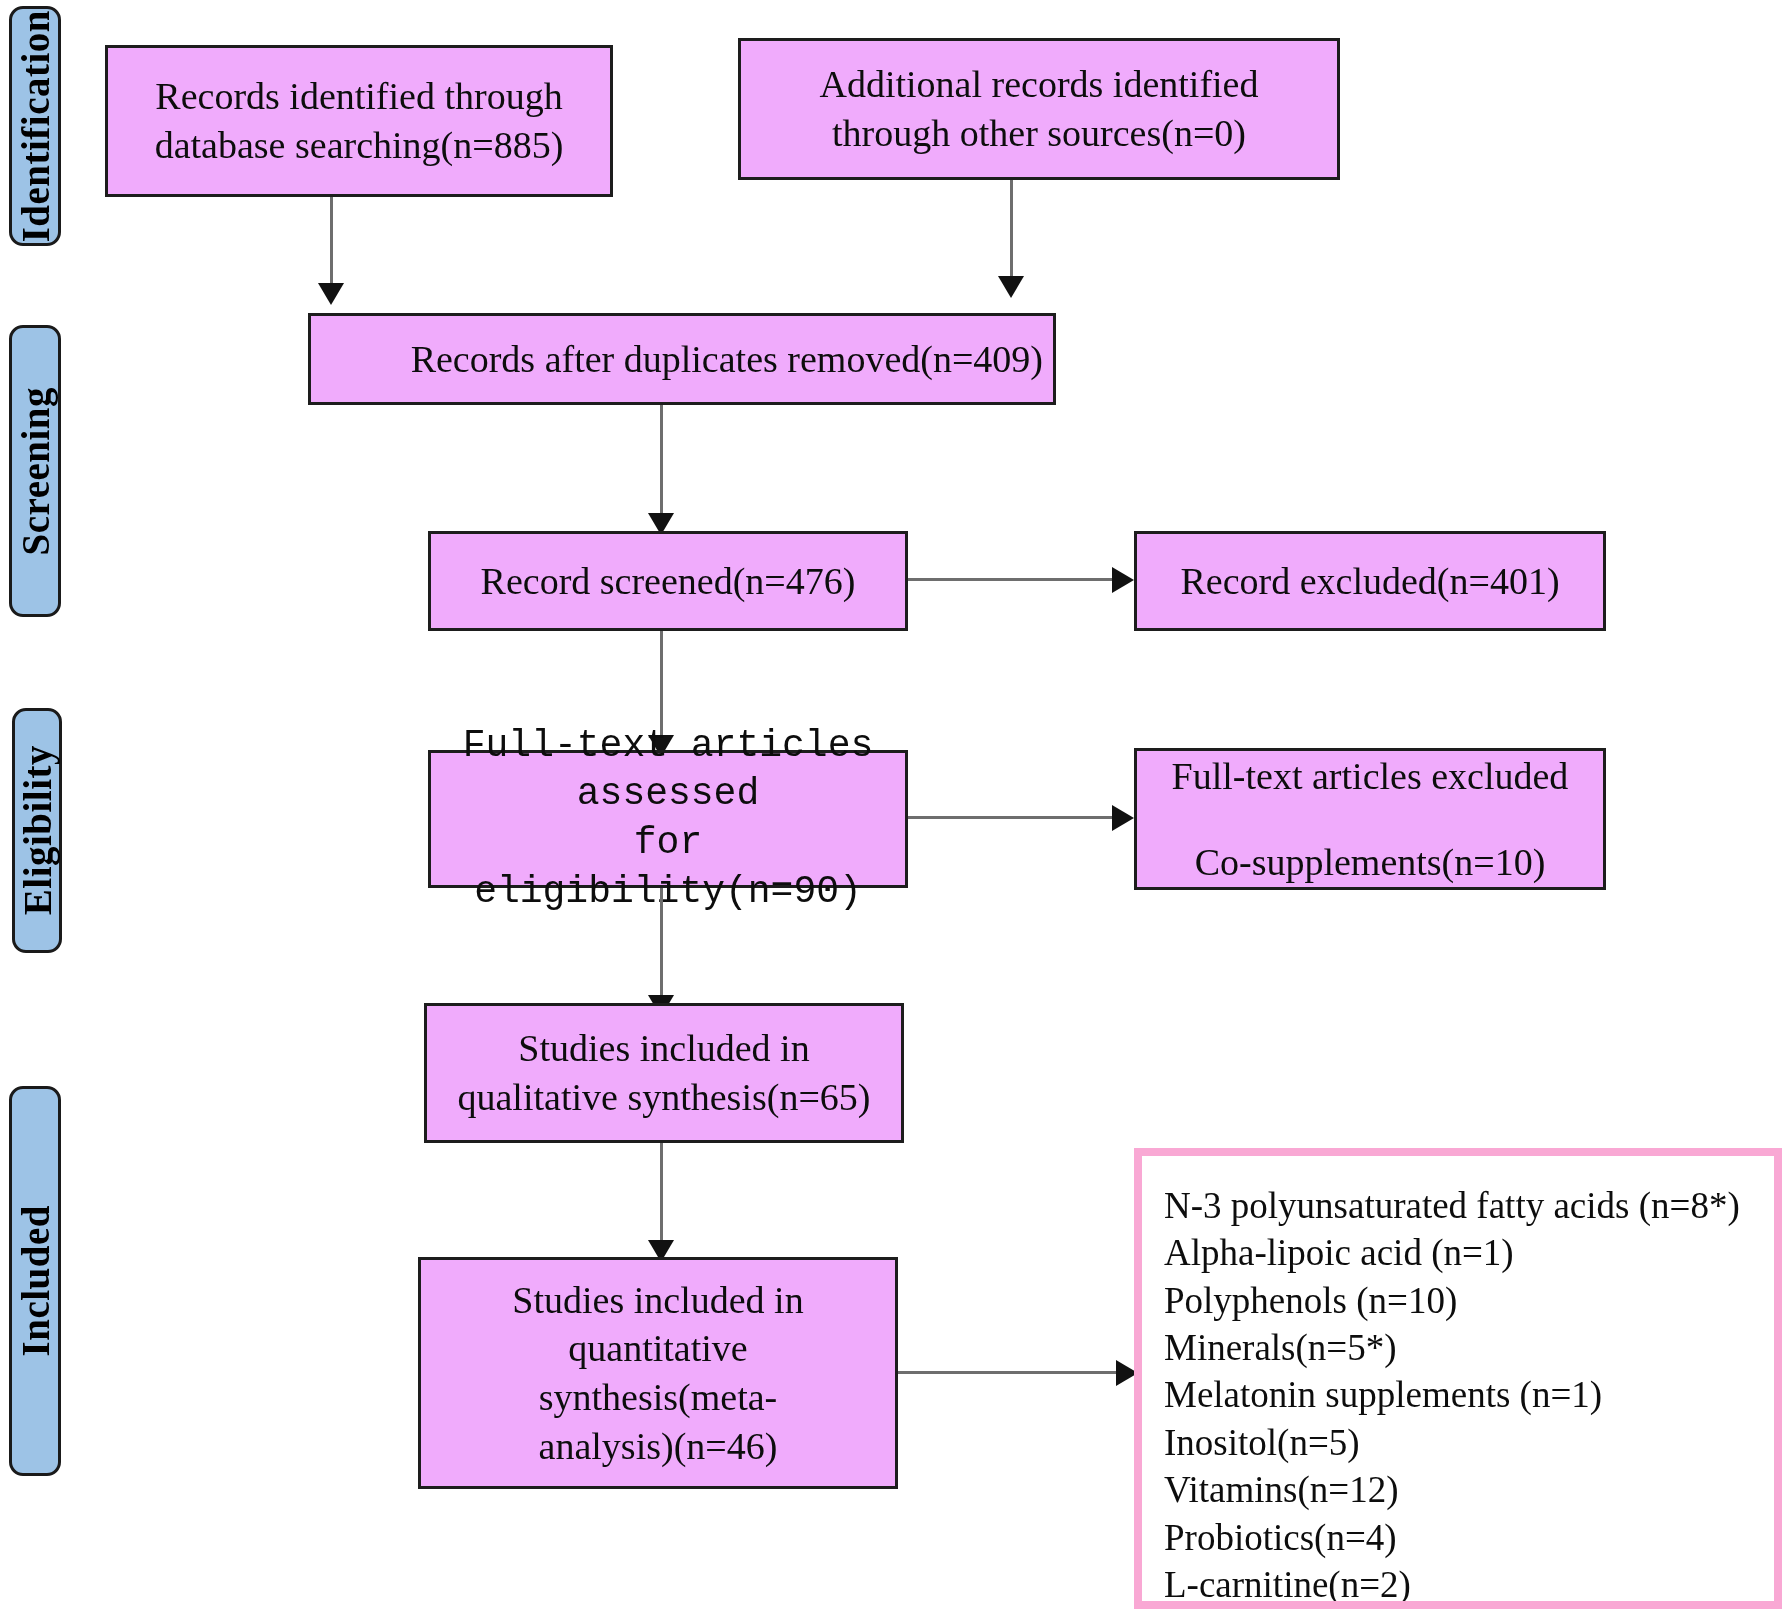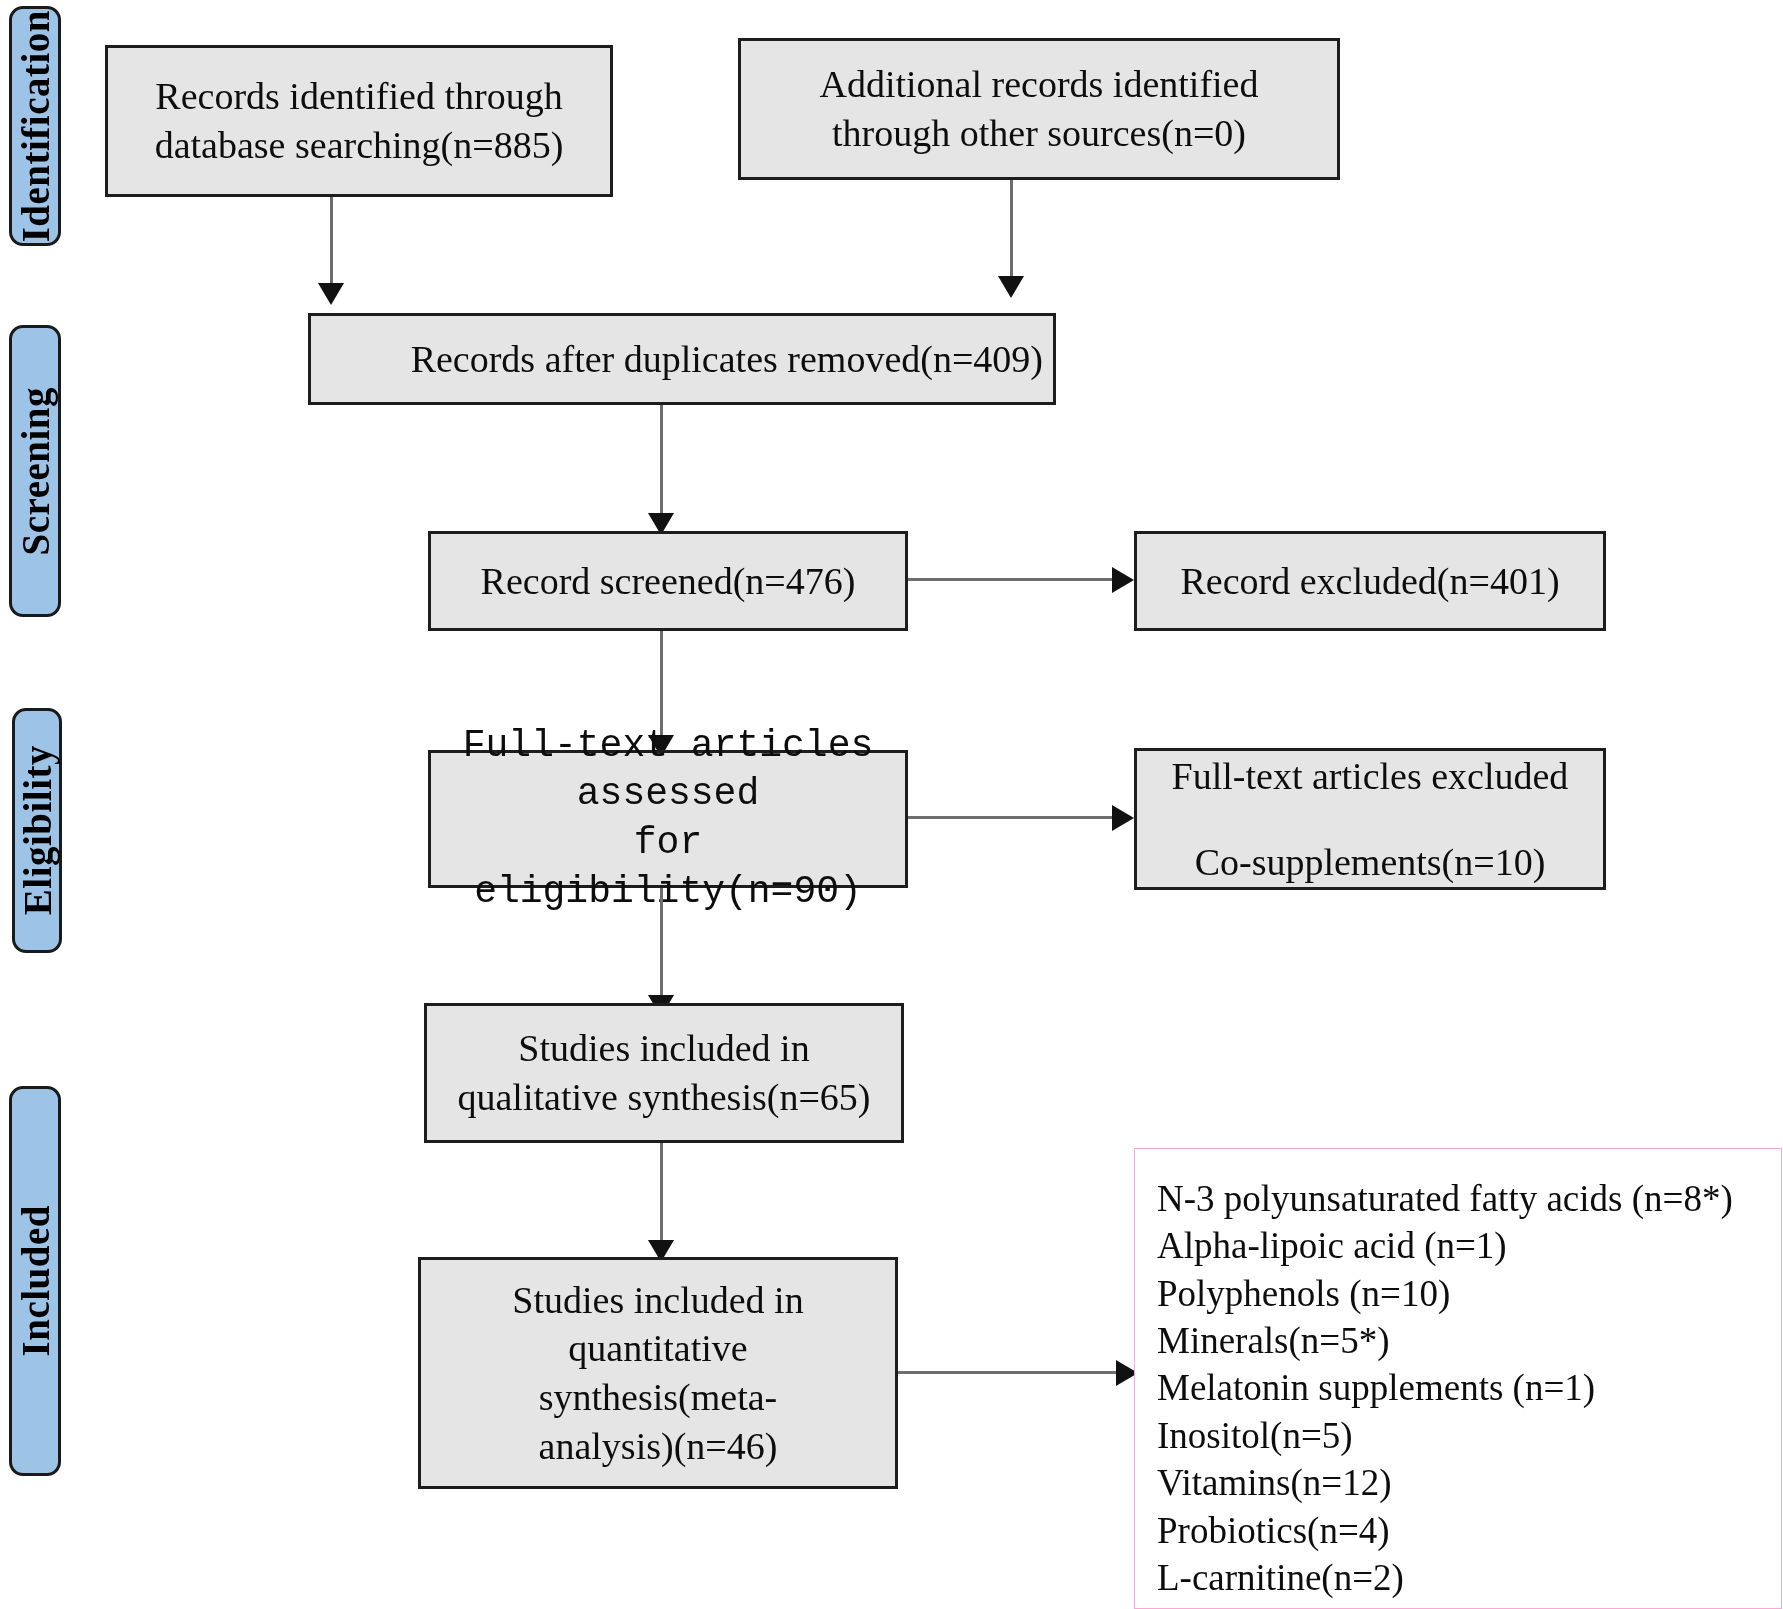--- a/index.html
+++ b/index.html
@@ -35,39 +35,39 @@
     font-size: 39px;
     letter-spacing: 0.5px;
     color: #000000;
     white-space: nowrap;
     line-height: 1;
   }
 
   
   .flow-box {
     position: absolute;
-    background: #e5e5e5;
+    background: #f0abfc;
     border: 3px solid #1d1d1d;
     box-sizing: border-box;
     display: flex;
     align-items: center;
     justify-content: center;
     text-align: center;
     color: #0d0d0d;
     font-size: 38px;
     line-height: 1.28;
     padding: 4px 10px;
   }
   .flow-box .txt { display: block; }
 
   
   .list-box {
     position: absolute;
     background: #ffffff;
-    border: 1px solid #f9a8d4;
+    border: 8px solid #f9a8d4;
     box-sizing: border-box;
     padding: 26px 0 0 22px;
     color: #0d0d0d;
     font-size: 37px;
     line-height: 1.28;
     overflow: hidden;
   }
   .list-box .li {
     display: block;
     white-space: nowrap;

